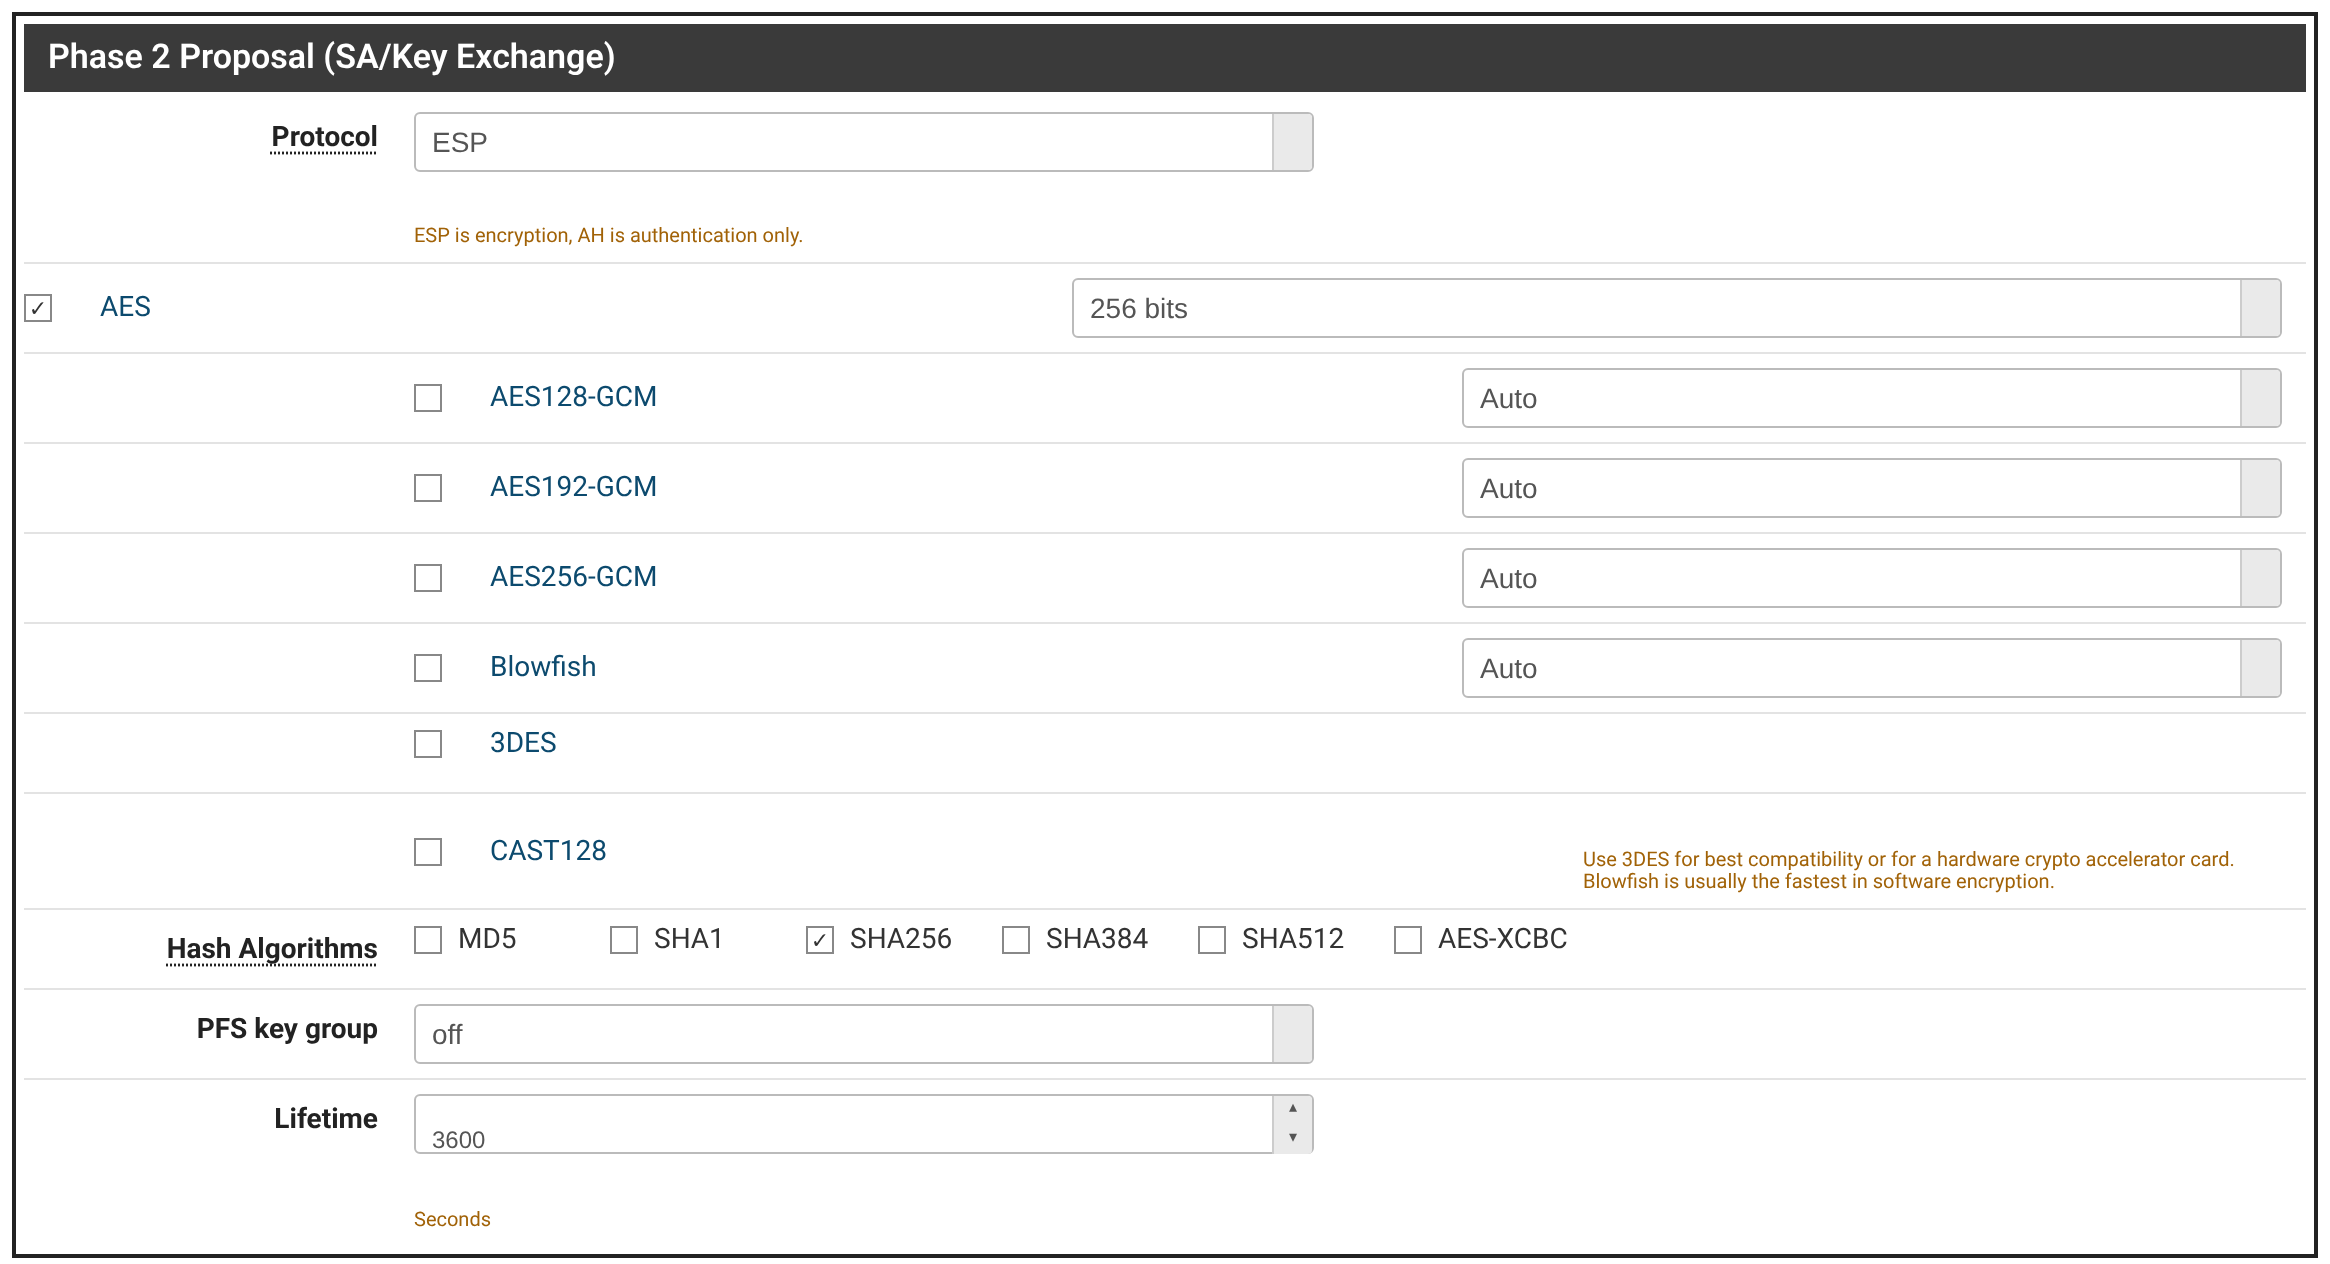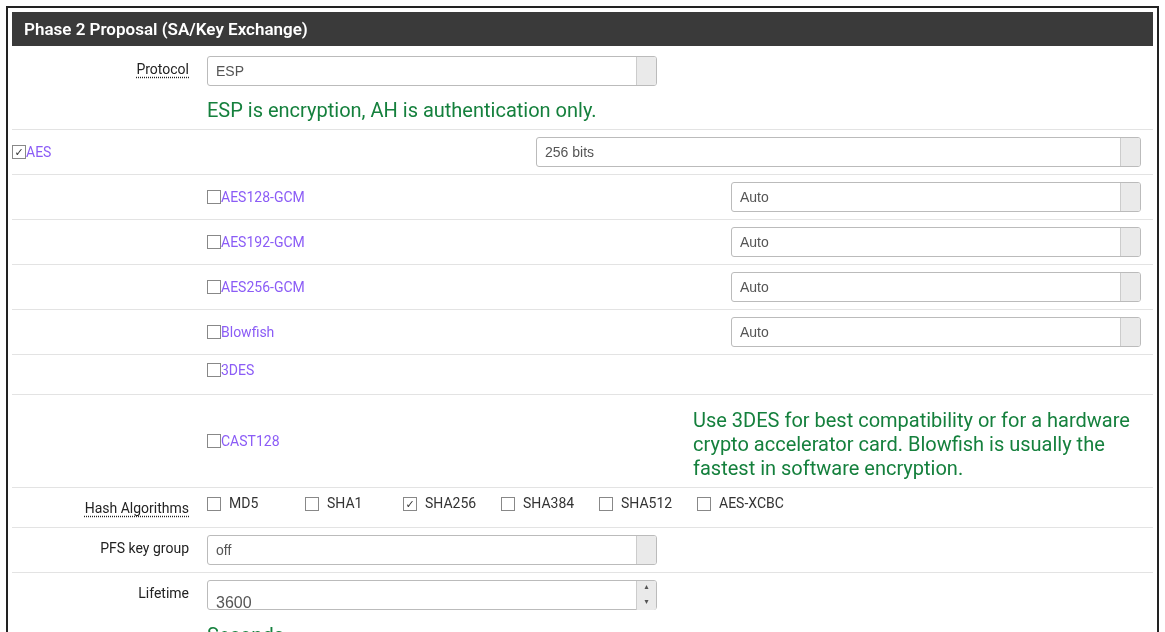--- a/index.html
+++ b/index.html
@@ -31,21 +31,21 @@
   border-top: 1px solid #e3e3e3;
   padding: 7px 0;
   min-height: 40px;
 }
 .form-row.first { border-top: none; padding-top: 10px; }
 .form-label {
   width: 195px;
   flex-shrink: 0;
   text-align: right;
   padding-right: 18px;
-  font-weight: 400;
+  font-weight: 700;
   color: #222;
   padding-top: 5px;
 }
 .form-label.dotted { text-decoration: underline dotted; text-underline-offset: 3px; }
 .form-content {
   flex: 1;
   padding-right: 12px;
   display: flex;
   gap: 24px;
   align-items: center;
@@ -67,51 +67,51 @@
   background-size: 4px 4px, 4px 4px;
   background-repeat: no-repeat;
 }
 .select-wrap { position: relative; }
 .select-caret-box {
   position: absolute; right: 1px; top: 1px; bottom: 1px; width: 20px;
   background: #eaeaea; border-left: 1px solid #ccc; border-radius: 0 2px 2px 0;
   pointer-events: none;
 }
 .help-text {
-  color: #15803d; font-size: 20px; margin-top: 6px;
+  color: #a16207; font-size: 10px; margin-top: 21px;
 }
 .chk-label {
-  display: inline-flex; align-items: center; gap: 0; color: #8b5cf6;
+  display: inline-flex; align-items: center; gap: 24px; color: #0c4a6e;
 }
 .chk {
   width: 14px; height: 14px; border: 1px solid #888; display: inline-flex;
   align-items: center; justify-content: center; flex-shrink: 0; cursor: pointer;
   background: #fff;
 }
 .chk.checked::after {
   content: "✓"; font-size: 11px; color: #333; line-height: 1;
 }
 .enc-row {
   display: flex; align-items: center; width: 100%;
 }
 .enc-left { width: 480px; display: flex; align-items: center; }
 .enc-right { flex: 1; padding-left: 44px; }
 .hash-grid {
   display: flex; flex-wrap: wrap; gap: 0; width: 100%;
 }
 .hash-cell {
-  width: 98px; display: flex; align-items: flex-end; gap: 8px;
+  width: 98px; display: flex; align-items: center; gap: 8px;
 }
 .hash-cell .lbl { display: inline-block; }
 .num-wrap {
   position: relative; width: 450px;
 }
 .num-input {
   width: 100%; padding: 21px 26px 5px 8px; border: 1px solid #bbb;
-  border-radius: 3px; height: 30px; font-size: 16px; color: #555;
+  border-radius: 3px; height: 30px; font-size: 12px; color: #555;
 }
 .num-spin {
   position: absolute; right: 1px; top: 1px; bottom: 1px; width: 20px;
   background: #eaeaea; border-left: 1px solid #ccc; border-radius: 0 2px 2px 0;
   display: flex; flex-direction: column; pointer-events: none;
 }
 .num-spin::before { content: "▴"; font-size: 8px; text-align: center; flex:1; line-height:1.4; color:#555;}
 .num-spin::after  { content: "▾"; font-size: 8px; text-align: center; flex:1; line-height:1.4; color:#555;}
 </style>
 </head>

